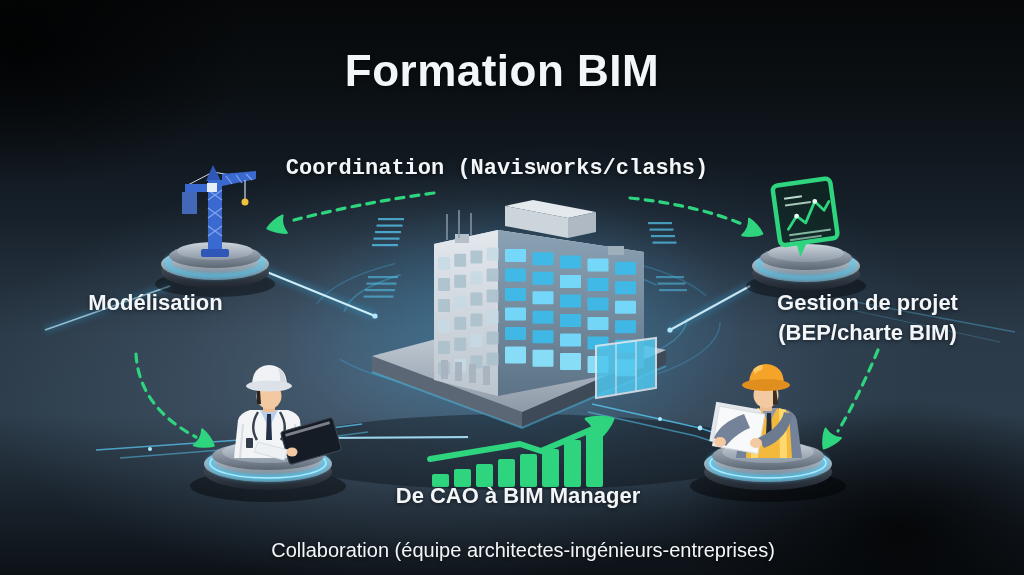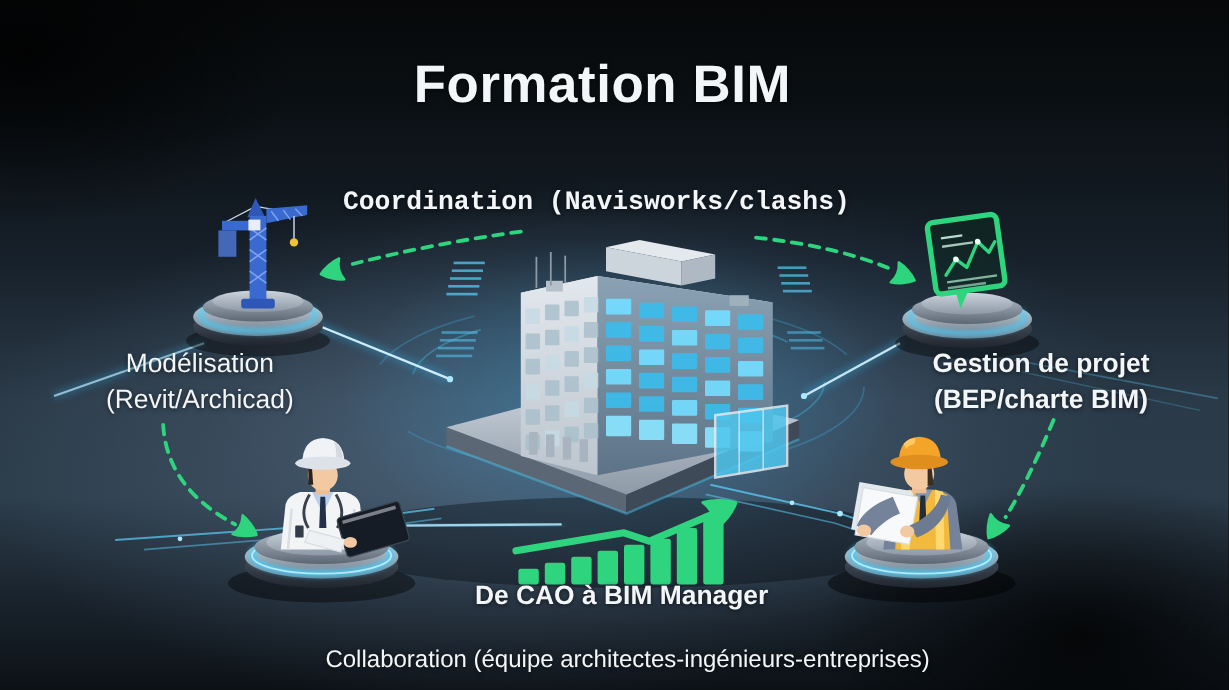--- a/index.html
+++ b/index.html
@@ -9,21 +9,21 @@
     background:
       radial-gradient(ellipse 340px 200px at 88% 92%, rgba(0,0,0,.78), transparent 65%),
       radial-gradient(ellipse 420px 260px at 2% 8%, rgba(0,0,0,.82), transparent 55%),
       radial-gradient(ellipse 620px 300px at 40% 66%, rgba(98,124,150,.50), transparent 70%),
       radial-gradient(ellipse 520px 260px at 55% 58%, rgba(70,102,132,.42), transparent 72%),
       linear-gradient(180deg,#060809 0%,#0b1014 16%,#17212b 38%,#2b3a48 58%,#2c3c4a 72%,#1a242e 86%,#0c1116 100%);
   }
   .label{position:absolute;color:#f3f6f8;text-align:center;text-shadow:0 1px 4px rgba(0,0,0,.6);}
   .title{top:46px;left:262px;width:480px;font-size:44px;font-weight:700;letter-spacing:.5px;}
   .coord{top:156px;left:247px;width:500px;font-size:22px;font-weight:600;font-family:Liberation Mono, monospace;}
-  .leftlbl{top:288px;left:44px;width:245px;font-size:22px;font-weight:400;line-height:30px;}
+  .leftlbl{top:288px;left:33px;width:245px;font-size:22px;font-weight:700;line-height:30px;}
   .rightlbl{top:288px;left:745px;width:245px;font-size:22px;font-weight:700;line-height:30px;}
   .bottom1{top:483px;left:318px;width:400px;font-size:22px;font-weight:600;}
   .bottom2{top:511px;left:113px;width:820px;font-size:20px;font-weight:500;margin-top:28px;}
   svg.scene{position:absolute;top:0;left:0;}
 </style>
 </head>
 <body>
 
 <div class="stage">
 
@@ -361,21 +361,20 @@
         </g>
     <polyline points="430,459 520,444 541,451 595,428" fill="none" stroke="#2ed47e" stroke-width="6" stroke-linejoin="round" stroke-linecap="round"></polyline>
     <path d="M 0 -10 C 4 -6 8 2 9 8 C 3 5 -3 5 -9 8 C -8 2 -4 -6 0 -10 Z" fill="#2ed47e" stroke="#2ed47e" stroke-width="2" stroke-linejoin="round" transform="translate(601,425) rotate(64) scale(1.35)"></path>
   </g>
 </svg>
 
 <div class="label title">Formation BIM</div>
 <div class="label coord">Coordination (Navisworks/clashs)</div>
 <div class="label leftlbl">
   <div>Modélisation</div>
-  <div>(Revit/Archicad)</div>
 </div>
 <div class="label rightlbl">
   <div>Gestion de projet</div>
   <div>(BEP/charte BIM)</div>
 </div>
 <div class="label bottom1">De CAO à BIM Manager</div>
 <div class="label bottom2">Collaboration (équipe architectes-ingénieurs-entreprises)</div>
 
 </div>
 

